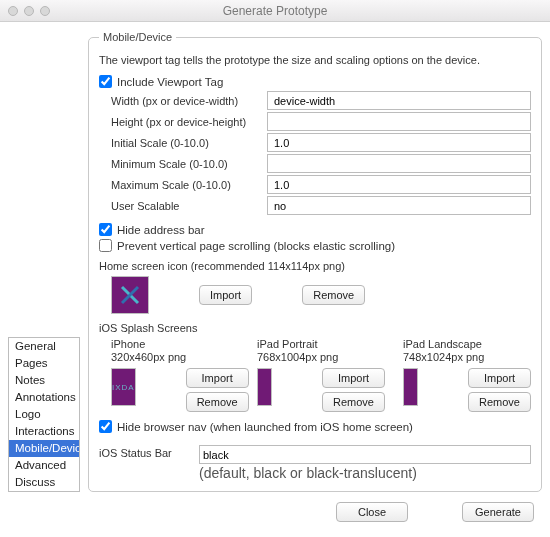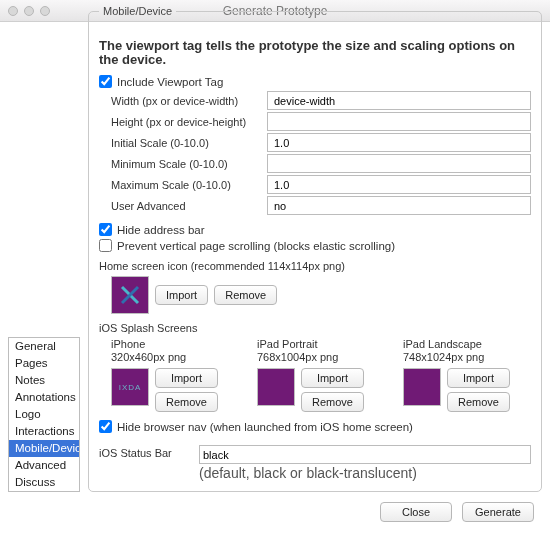--- a/index.html
+++ b/index.html
@@ -60,21 +60,21 @@
     border: 1px solid #c9c9c9;
     border-radius: 5px;
     padding: 8px 10px 10px 10px;
     margin: 0;
   }
   fieldset.group > legend {
     font-size: 11px;
     color: #444;
     padding: 0 4px;
   }
-  .desc { font-size: 13px; color: #333; margin: 14px 0 8px 0; line-height: 14px; font-weight: bold; }
+  .desc { font-size: 11px; color: #333; margin: 2px 0 8px 0; line-height: 14px; }
   label.chk { display: flex; align-items: center; gap: 5px; margin: 3px 0; font-size: 11.5px; }
   input[type=checkbox] { width: 13px; height: 13px; margin:0; }
   .form-row { display: flex; align-items: center; margin: 2px 0; }
   .form-row .flabel { width: 168px; text-align: left; font-size: 11px; color: #333; padding-left: 12px; }
   .form-row input[type=text] {
     flex: 1;
     font-size: 11px;
     padding: 2px 6px;
     border: 1px solid #bcbcbc;
     height: 19px;
@@ -89,20 +89,21 @@
   }
   .btn {
     font-size: 11px;
     padding: 2px 10px;
     height: 20px;
     background: linear-gradient(#ffffff, #ececec);
     border: 1px solid #b7b7b7;
     border-radius: 4px;
     color: #222;
     cursor: default;
+    margin-left: 44px;
   }
   .btn.wide { min-width: 72px; }
   .splash-cols { display: flex; gap: 18px; margin-left: 12px; }
   .splash-col { width: 128px; }
   .splash-col .hd { font-size: 11px; line-height: 13px; margin-bottom: 4px; color: #333; }
   .splash-body { display: flex; align-items: flex-start; gap: 6px; }
   .splash-btns { display: flex; flex-direction: column; gap: 4px; }
   .status-row { display: flex; align-items: flex-start; margin-top: 12px; }
   .status-row .flabel2 { width: 100px; font-size: 11px; padding-top: 2px; }
   .status-right { flex:1; }
@@ -166,21 +167,21 @@
       </div>
       <div class="form-row">
         <div class="flabel">Minimum Scale (0-10.0)</div>
         <input type="text" value="" style="">
       </div>
       <div class="form-row">
         <div class="flabel">Maximum Scale (0-10.0)</div>
         <input type="text" value="1.0" style="">
       </div>
       <div class="form-row">
-        <div class="flabel">User Advanced</div>
+        <div class="flabel">User Scalable</div>
         <input type="text" value="no" style="">
       </div>
 
       <label class="chk" style="margin-top:8px;">
         <input type="checkbox" id="cb-address" checked="" style="">
         <span>Hide address bar</span>
       </label>
       <label class="chk">
         <input type="checkbox" id="cb-scroll" style="">
         <span>Prevent vertical page scrolling (blocks elastic scrolling)</span>

